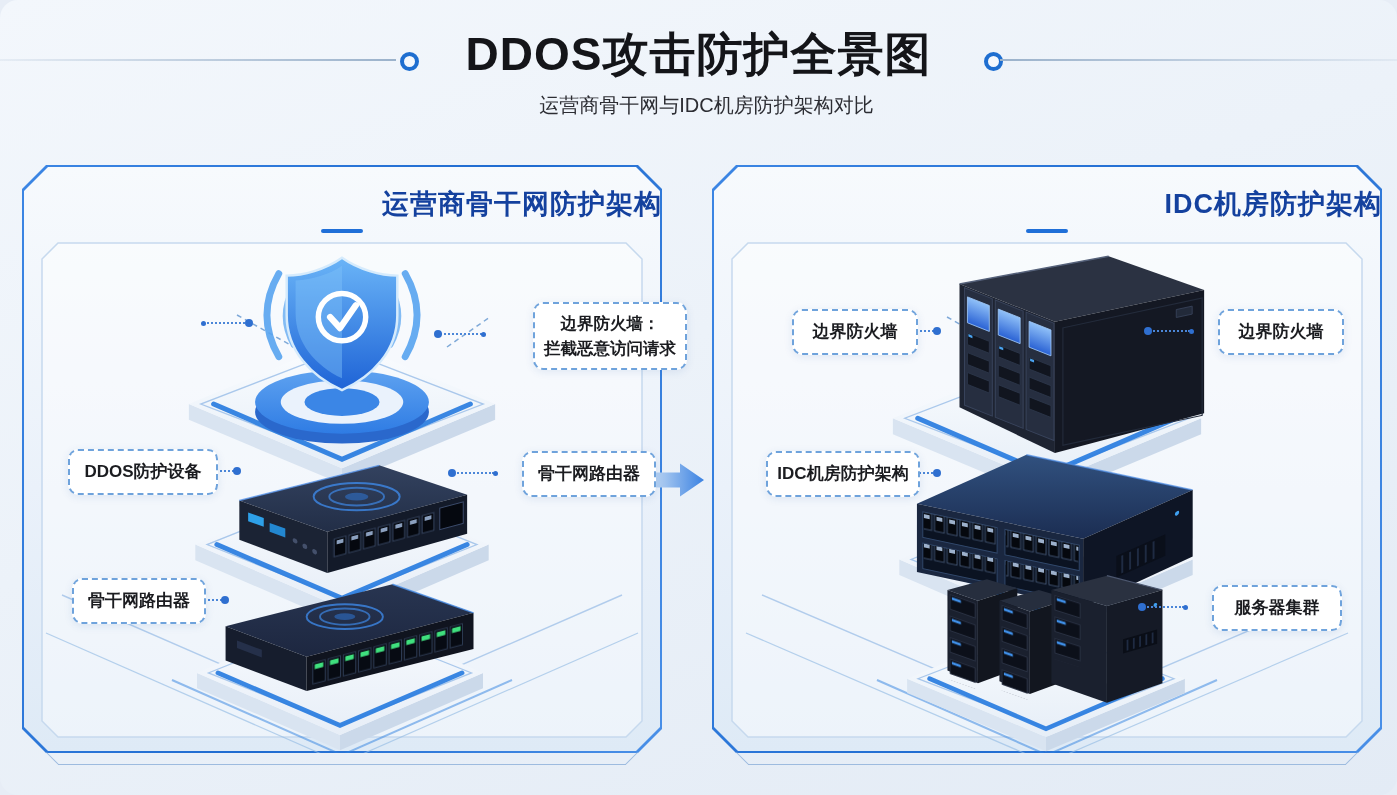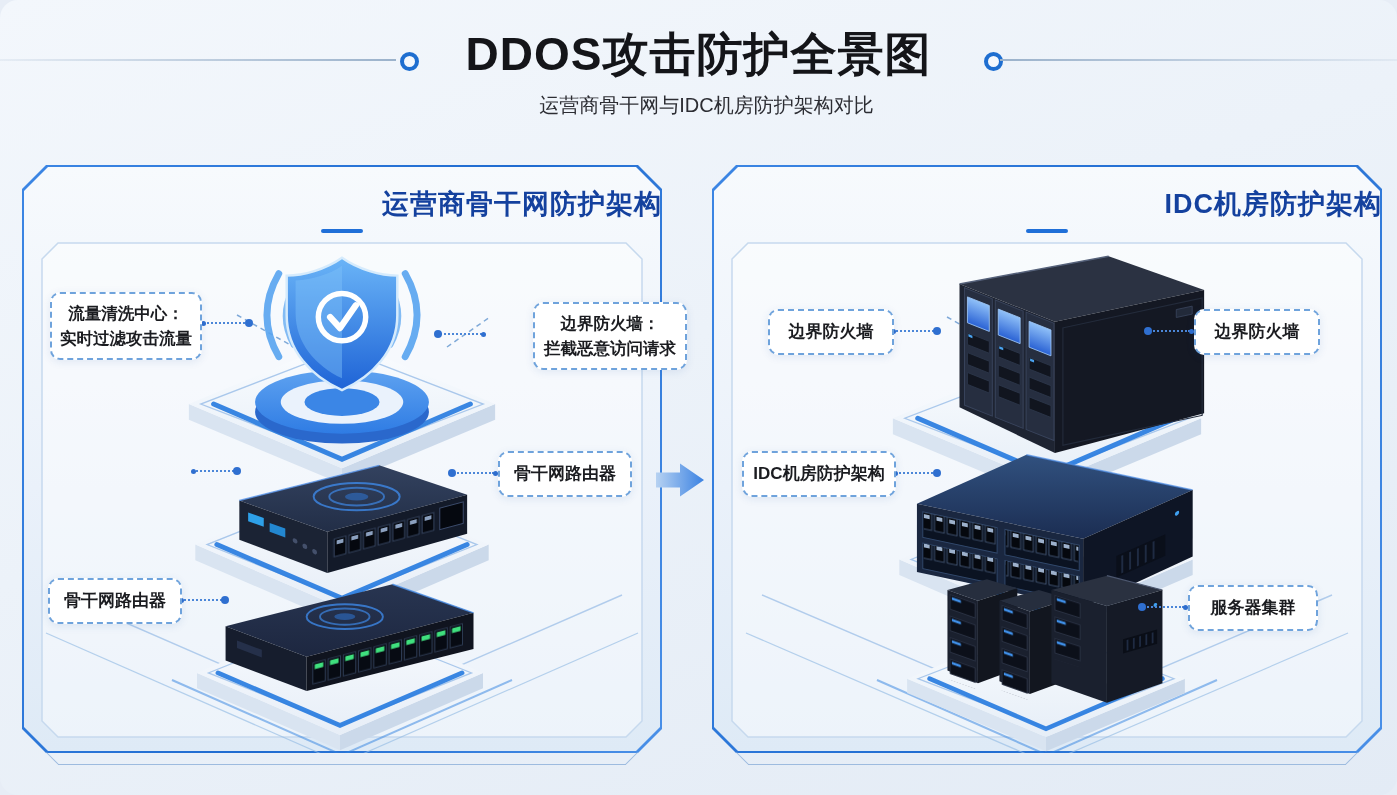--- a/index.html
+++ b/index.html
@@ -34,21 +34,21 @@
   .bottom-echo{position:absolute;bottom:-12px;left:36px;right:36px;height:0;border-top:1.5px solid #9dbbdf;}
   .bottom-echo::before,.bottom-echo::after{content:"";position:absolute;width:17px;height:0;
       border-top:1.5px solid #9dbbdf;top:-7px;}
   .bottom-echo::before{left:-14px;transform:rotate(45deg);}
   .bottom-echo::after{right:-14px;transform:rotate(-45deg);}
   
   .label{position:absolute;display:flex;flex-direction:column;align-items:center;justify-content:center;
       background:#ffffff;border:2px dashed #6fa3dc;border-radius:10px;
       box-shadow:0 2px 8px rgba(30,80,160,.10);color:#1b1c20;font-weight:700;z-index:6;
       text-align:center;line-height:1.5;}
-  .label.one{font-size:17px;}
+  .label.one{font-size:17px;margin-left:24px;}
   .label.two{font-size:16.5px;}
   
   .connector{position:absolute;height:0;border-top:2px dotted #4b86d8;z-index:5;}
   .connector::before,.connector::after{content:"";position:absolute;border-radius:50%;background:#2f6fd0;}
   .connector::before{width:5px;height:5px;left:-2px;top:-3.5px;}
   .connector::after{width:8px;height:8px;right:-4px;top:-5px;}
   .connector.rev::before{width:8px;height:8px;top:-5px;}
   .connector.rev::after{width:5px;height:5px;top:-3.5px;}
   
   .scene{position:absolute;z-index:3;}
@@ -356,32 +356,31 @@
   <svg class="arrow" style="left:656px;top:461px;width:48px;height:38px;" viewBox="0 0 52 40">
     <defs>
       <linearGradient id="arrowg" x1="0" y1="0" x2="1" y2="0">
         <stop offset="0" stop-color="#b7d2f2"></stop>
           <stop offset="1" stop-color="#3b82e2"></stop>
       </linearGradient>
     </defs>
     <polygon points="0,12 26,12 26,2 52,20 26,38 26,28 0,28" fill="url(#arrowg)"></polygon>
   </svg>
 
-  <div class="label two" style="left:50px;top:292px;width:148px;height:64px;">
-    <span>流量清洗中心：</span>
-    <span>实时过滤攻击流量</span>
-  </div>
   <div class="connector" style="left:203px;top:322px;width:46px;"></div>
 
   <div class="label two" style="left:486px;top:302px;width:150px;height:64px;margin-left:47px;">
     <span>边界防火墙：</span>
     <span>拦截恶意访问请求</span>
   </div>
   <div class="connector rev" style="left:436px;top:333px;width:46px;"></div>
 
+  <div class="label one" style="left:44px;top:449px;width:146px;height:42px;">
+    <span>DDOS防护设备</span>
+  </div>
   <div class="connector" style="left:193px;top:470px;width:44px;"></div>
 
   <div class="label one" style="left:498px;top:451px;width:130px;height:42px;">
     <span>骨干网路由器</span>
   </div>
   <div class="connector rev" style="left:450px;top:472px;width:44px;"></div>
 
   <div class="label one" style="left:48px;top:578px;width:130px;height:42px;">
     <span>骨干网路由器</span>
   </div>

